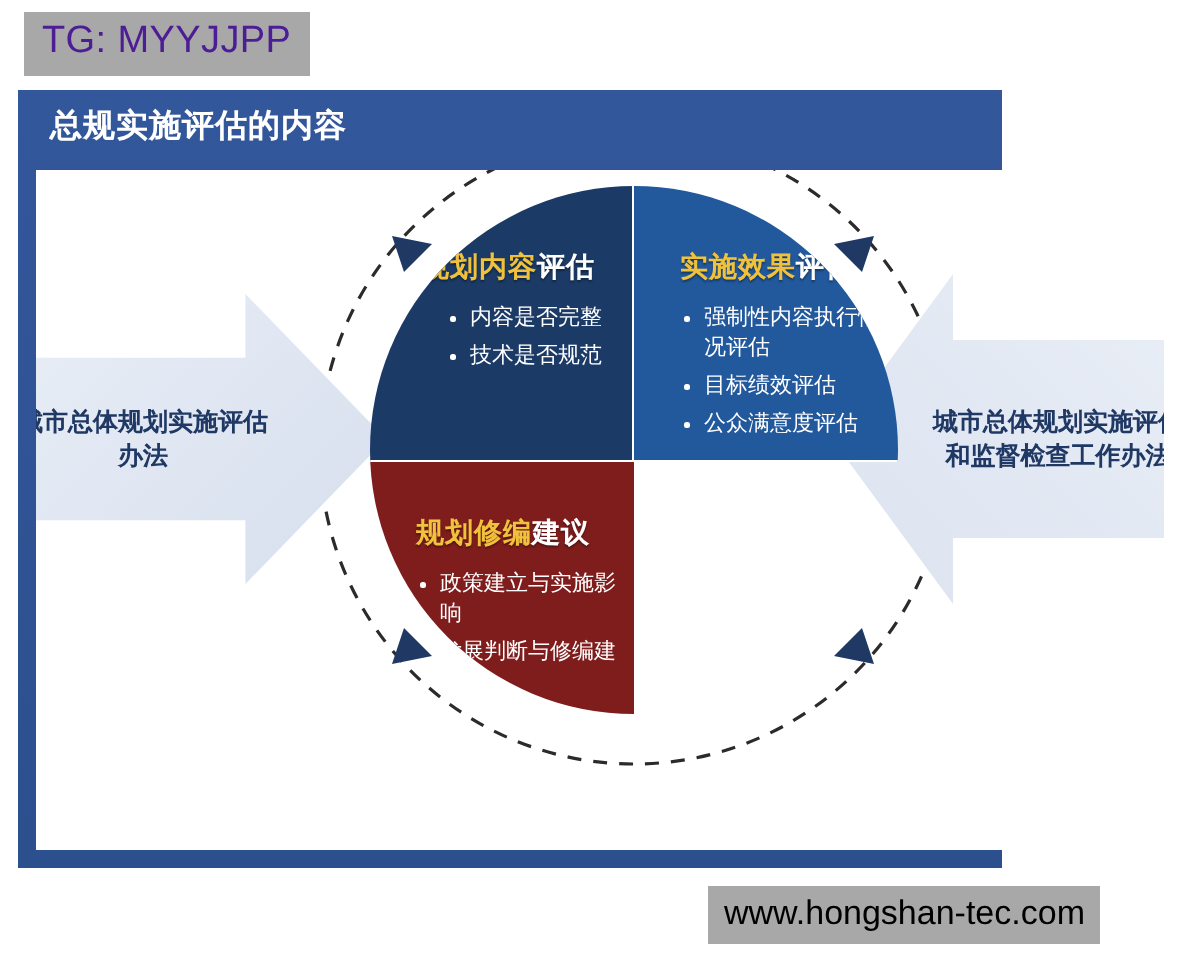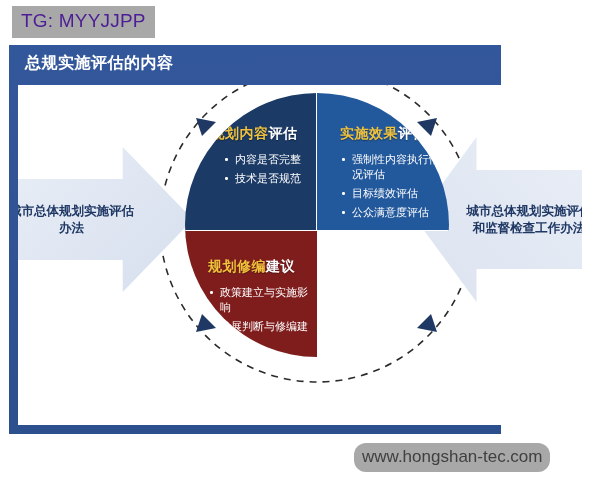--- a/index.html
+++ b/index.html
@@ -167,26 +167,25 @@
   .q-tr .q-list { padding-left: 14px; }
   .q-bl .q-list { padding-left: 18px; }
   .q-br .q-list { padding-left: 14px; }
 
   
   .wm-bottom {
     position: absolute;
     left: 354px;
     top: 443px;
     background: #a8a8a8;
-    color: #404040;
+    color: #000000;
     font-size: 17px;
     line-height: 26px;
     padding: 1px 8px 2px 8px;
     white-space: nowrap;
-    border-radius: 12px;
   }
 </style>
 </head>
 <body>
 
 <div class="wm-top">TG: MYYJJPP</div>
 
 <div class="slide">
 
   <div class="slide-title">总规实施评估的内容</div>

